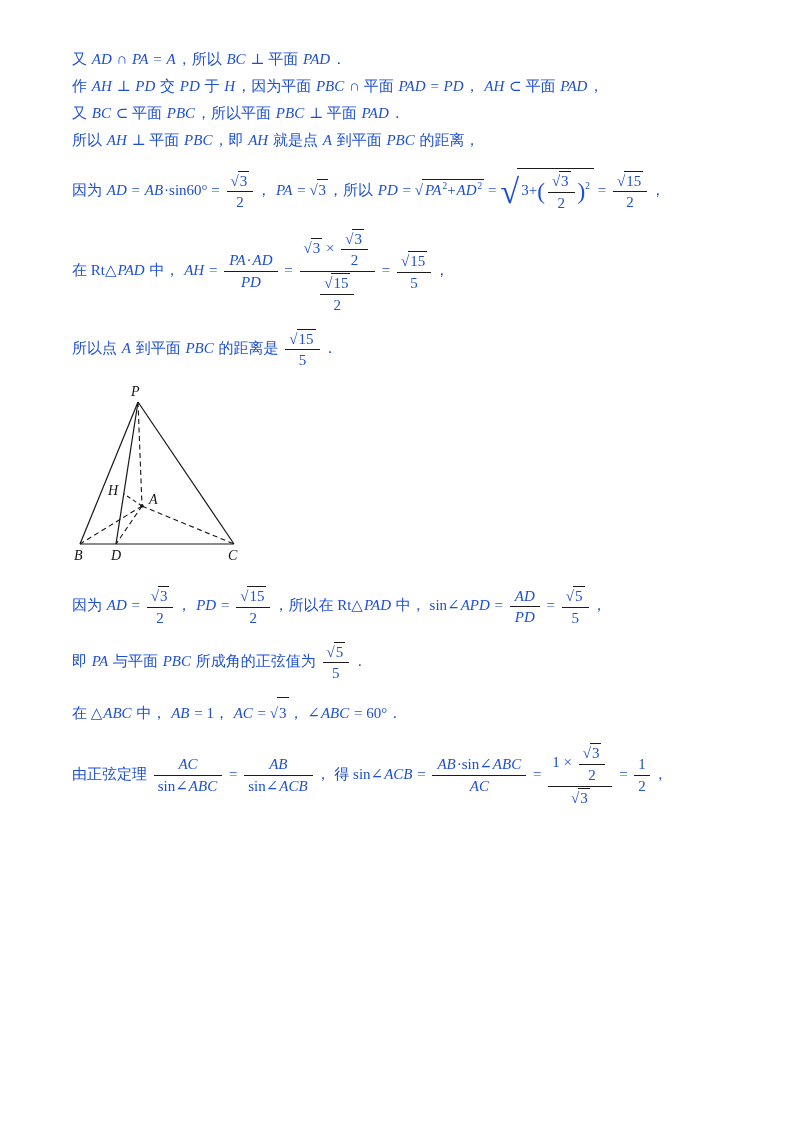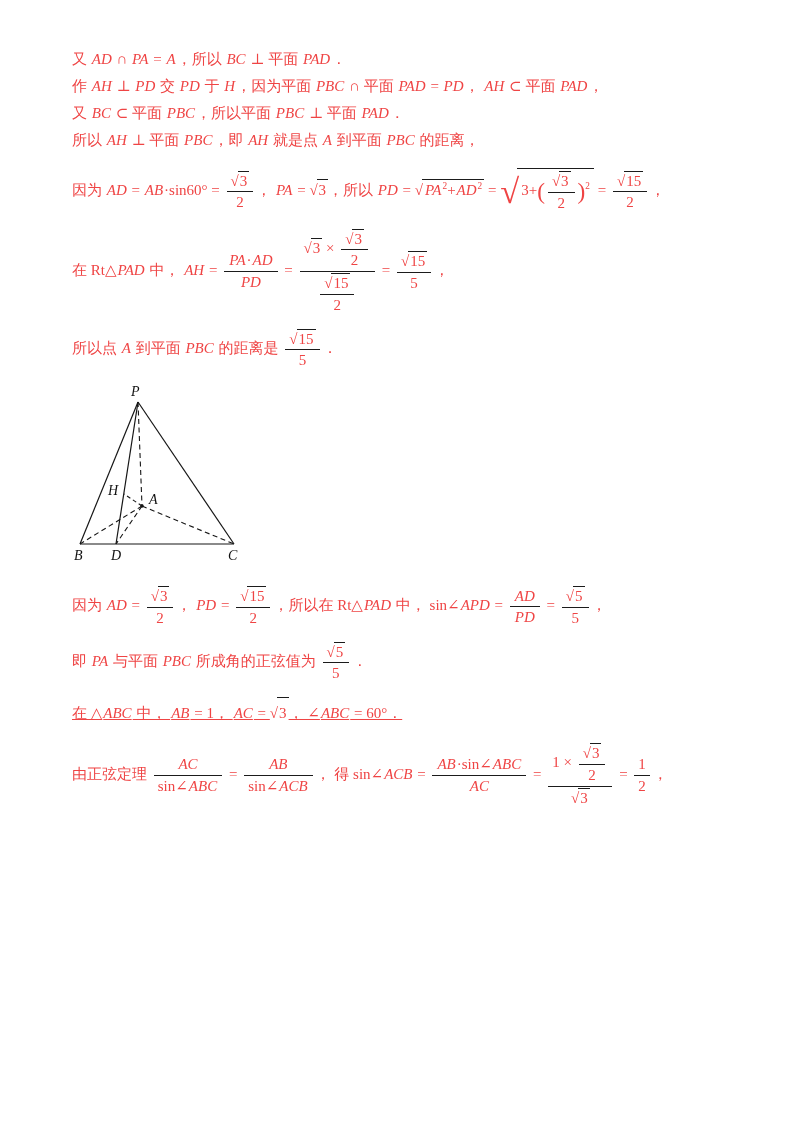--- a/index.html
+++ b/index.html
@@ -1,21 +1,21 @@
 <!DOCTYPE html>
 <html><head>
 <meta charset="utf-8">
 <style>
   *{margin:0;padding:0;box-sizing:border-box;}
   html,body{background:#ffffff;}
   .page{width:800px;height:1131px;background:#fff;position:relative;overflow:hidden;margin:0 auto;
-        color:#ef4444;font-family:"Liberation Serif","DejaVu Serif",serif;font-size:15px;}
+        color:#1d4ed8;font-family:"Liberation Serif","DejaVu Serif",serif;font-size:15px;}
   .content{position:absolute;left:72px;top:46px;right:50px;}
   .t{line-height:27px;}
-  .t2{line-height:31px;text-decoration:underline;}
+  .t2{line-height:31px;}
   .fm{margin:14px 0;line-height:1.35;}
   i{font-style:italic;padding:0 1px;}
   
   .fr{display:inline-block;vertical-align:middle;text-align:center;margin:0 3px;line-height:1.25;}
   .fr>.nu{display:block;padding:0 4px 1px;border-bottom:1px solid #1b1b1b;}
   .fr>.de{display:block;padding:1px 4px 0;}
   
   .sq{display:inline-block;white-space:nowrap;}
   .sq::before{content:"√";letter-spacing:-1px;}
   .sq>.rd{display:inline-block;border-top:1px solid #1b1b1b;padding:0 2px;}

